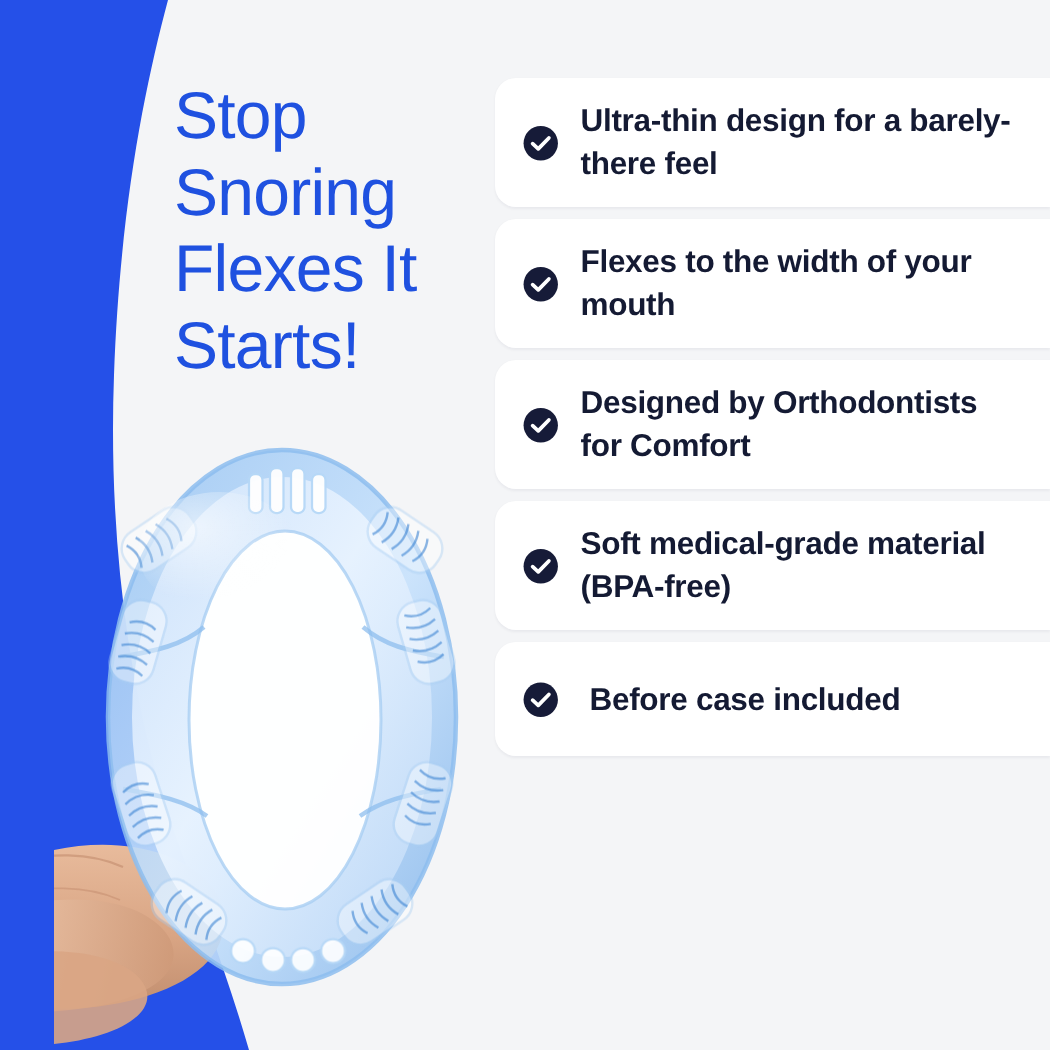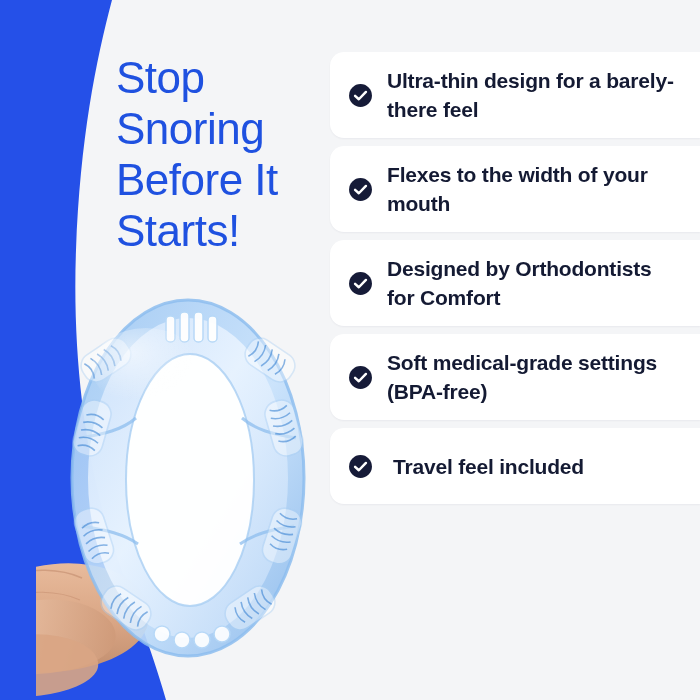--- a/index.html
+++ b/index.html
@@ -116,21 +116,21 @@
 <div class="canvas">
 
   <div class="blue-panel">
     <svg width="230" height="700" viewBox="0 0 230 700" xmlns="http://www.w3.org/2000/svg">
       <path d="M0,0 L112,0 C96,60 80,140 76,250 C72,360 86,470 118,560 C134,605 150,645 166,700 L0,700 Z" fill="#2550E8"></path>
     </svg>
   </div>
 
   <div class="headline">Stop
 Snoring
-Before It
+Flexes It
 Starts!</div>
 
   <div class="product-photo">
     <svg width="320" height="420" viewBox="0 0 320 420" xmlns="http://www.w3.org/2000/svg">
       <defs>
         <linearGradient id="gGuard" x1="0" y1="0" x2="1" y2="1">
           <stop offset="0%" stop-color="#cfe3fb"></stop>
           <stop offset="45%" stop-color="#eaf4ff"></stop>
           <stop offset="100%" stop-color="#bcd8f7"></stop>
         </linearGradient>
@@ -253,25 +253,25 @@
       </svg>
       <span class="feature-text">Designed by Orthodontists for Comfort</span>
     </div>
 
 
     <div class="feature-card">
       <svg class="check-badge" viewBox="0 0 24 24">
         <circle cx="12" cy="12" r="11" fill="#161B38"></circle>
         <path d="M6.8 12.3 L10.4 15.6 L17.2 8.6" fill="none" stroke="#ffffff" stroke-width="2.4" stroke-linecap="round" stroke-linejoin="round"></path>
       </svg>
-      <span class="feature-text">Soft medical-grade settings (BPA-free)</span>
+      <span class="feature-text">Soft medical-grade material (BPA-free)</span>
     </div>
 
     <div class="feature-card single-line">
       <svg class="check-badge" viewBox="0 0 24 24">
         <circle cx="12" cy="12" r="11" fill="#161B38"></circle>
         <path d="M6.8 12.3 L10.4 15.6 L17.2 8.6" fill="none" stroke="#ffffff" stroke-width="2.4" stroke-linecap="round" stroke-linejoin="round"></path>
       </svg>
-      <span class="feature-text">Travel feel included</span>
+      <span class="feature-text">Before case included</span>
     </div>
 
   </div>
 </div>
 
 </body></html>

